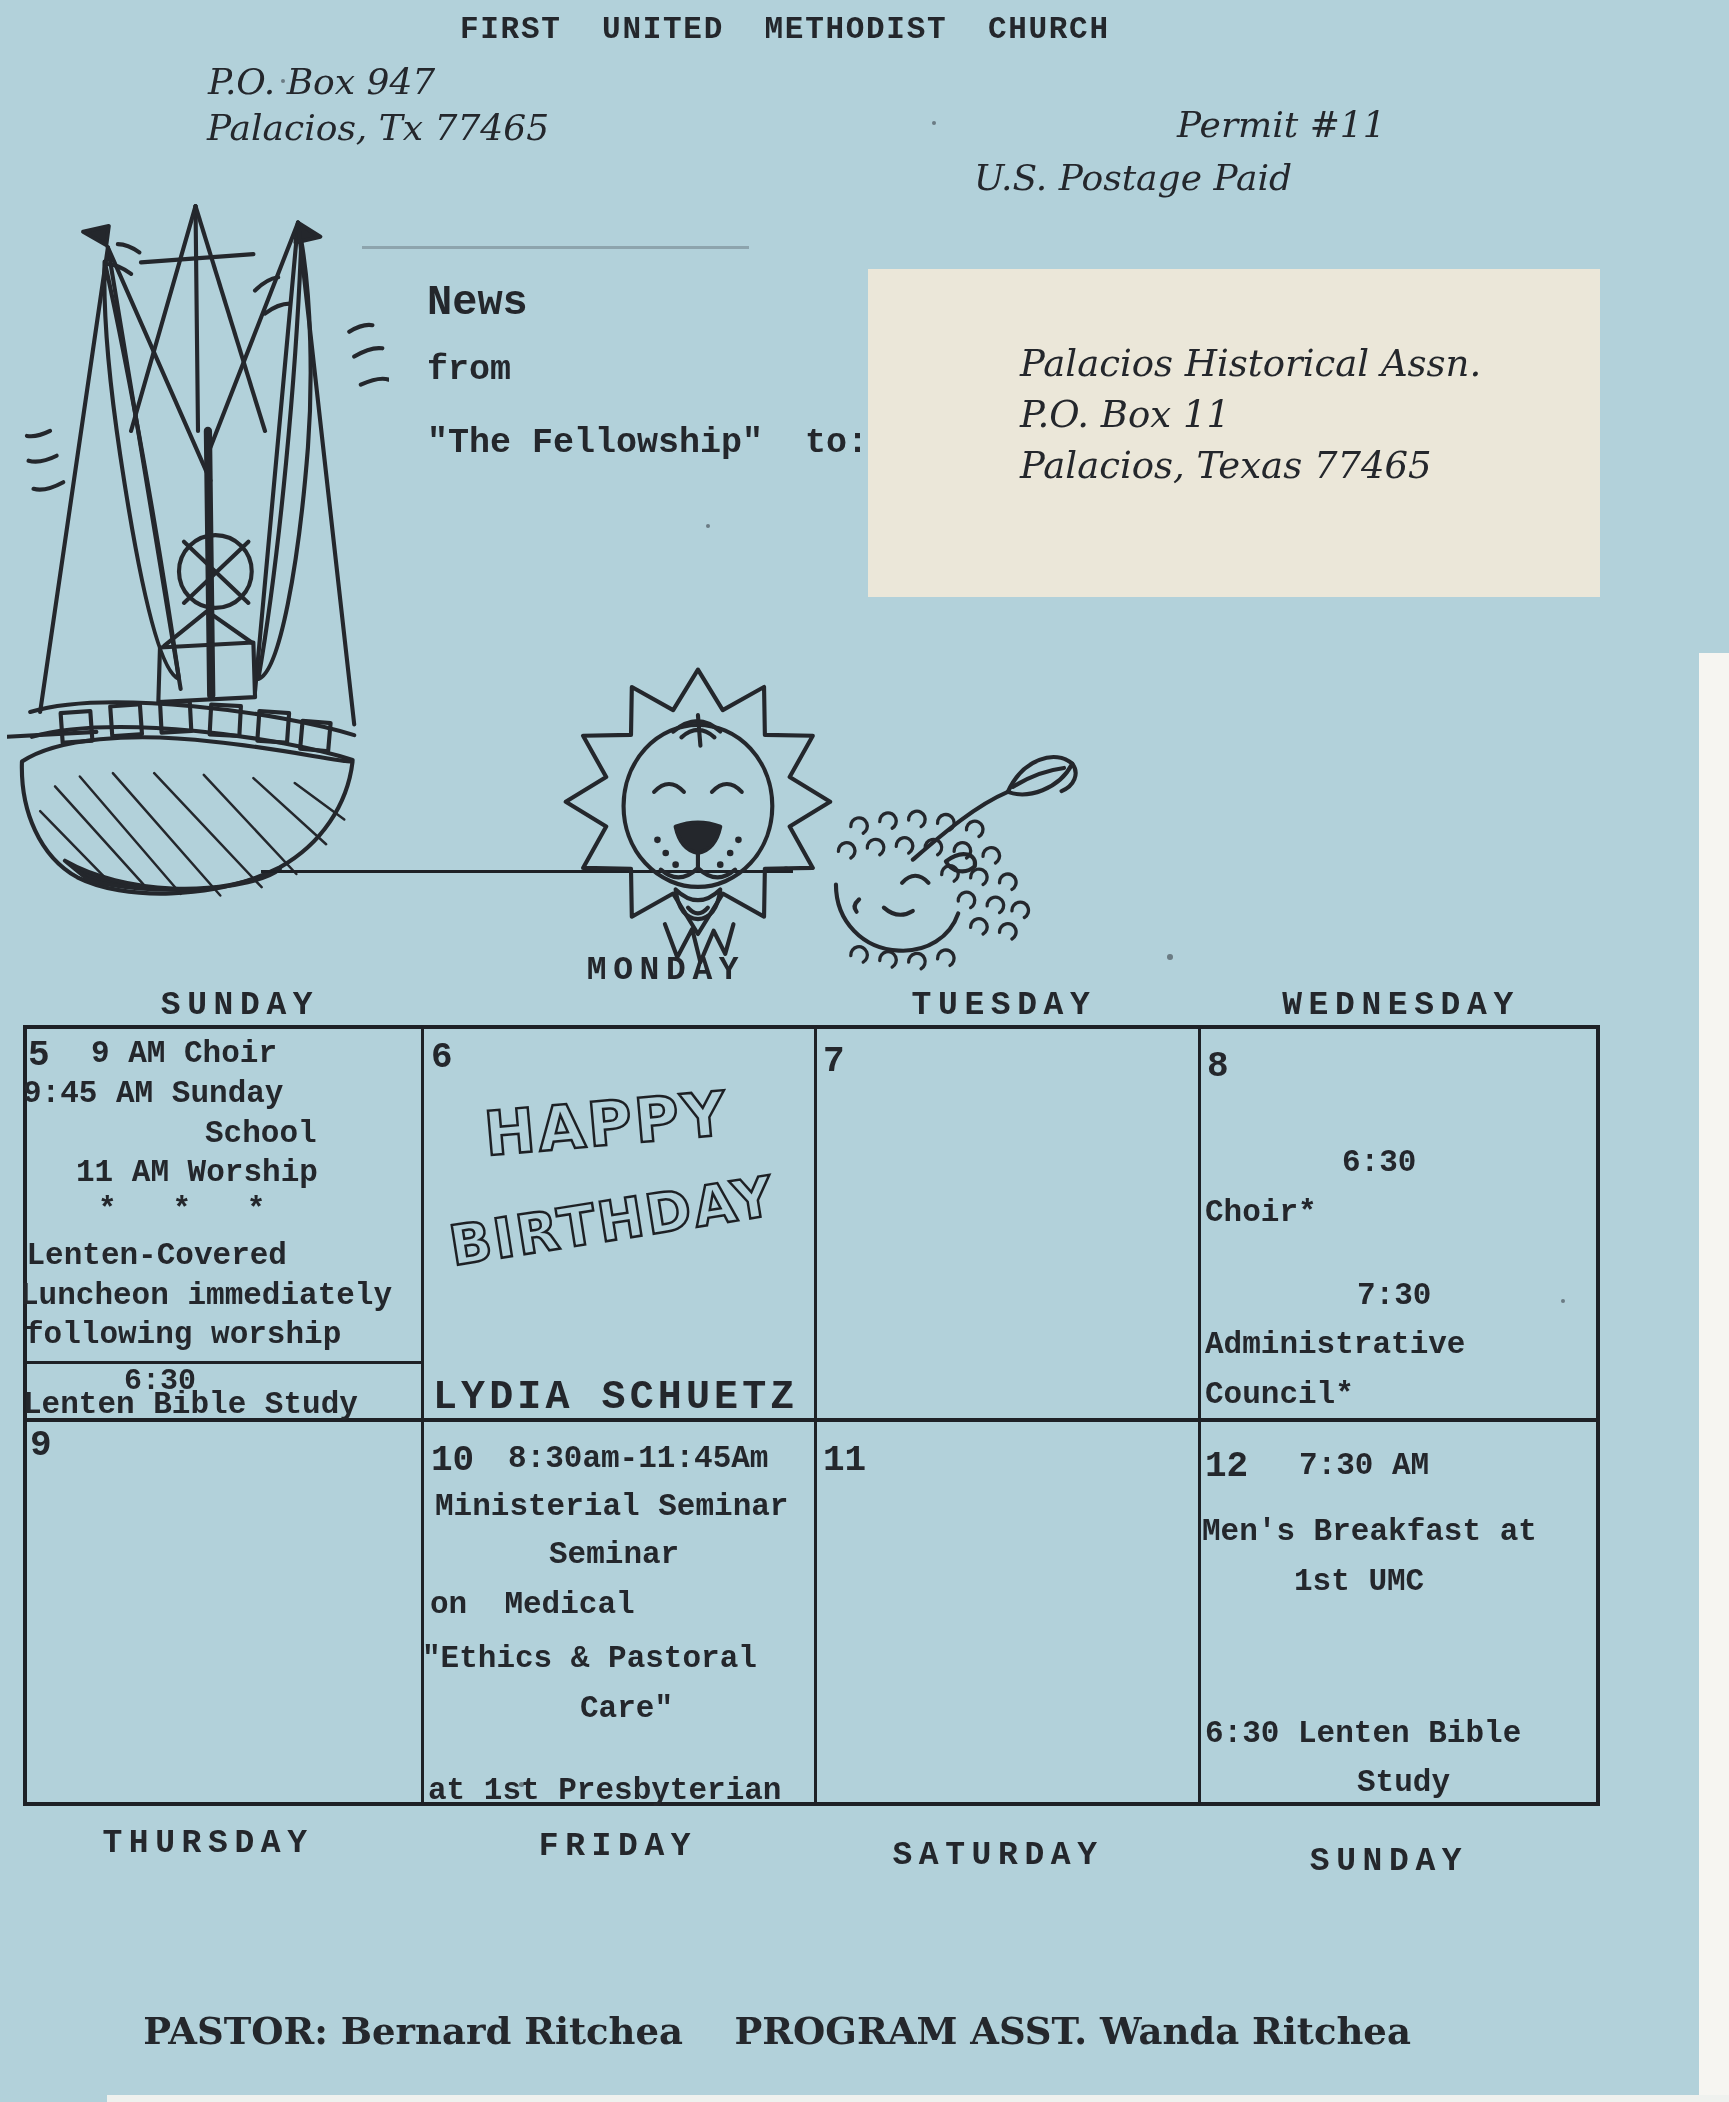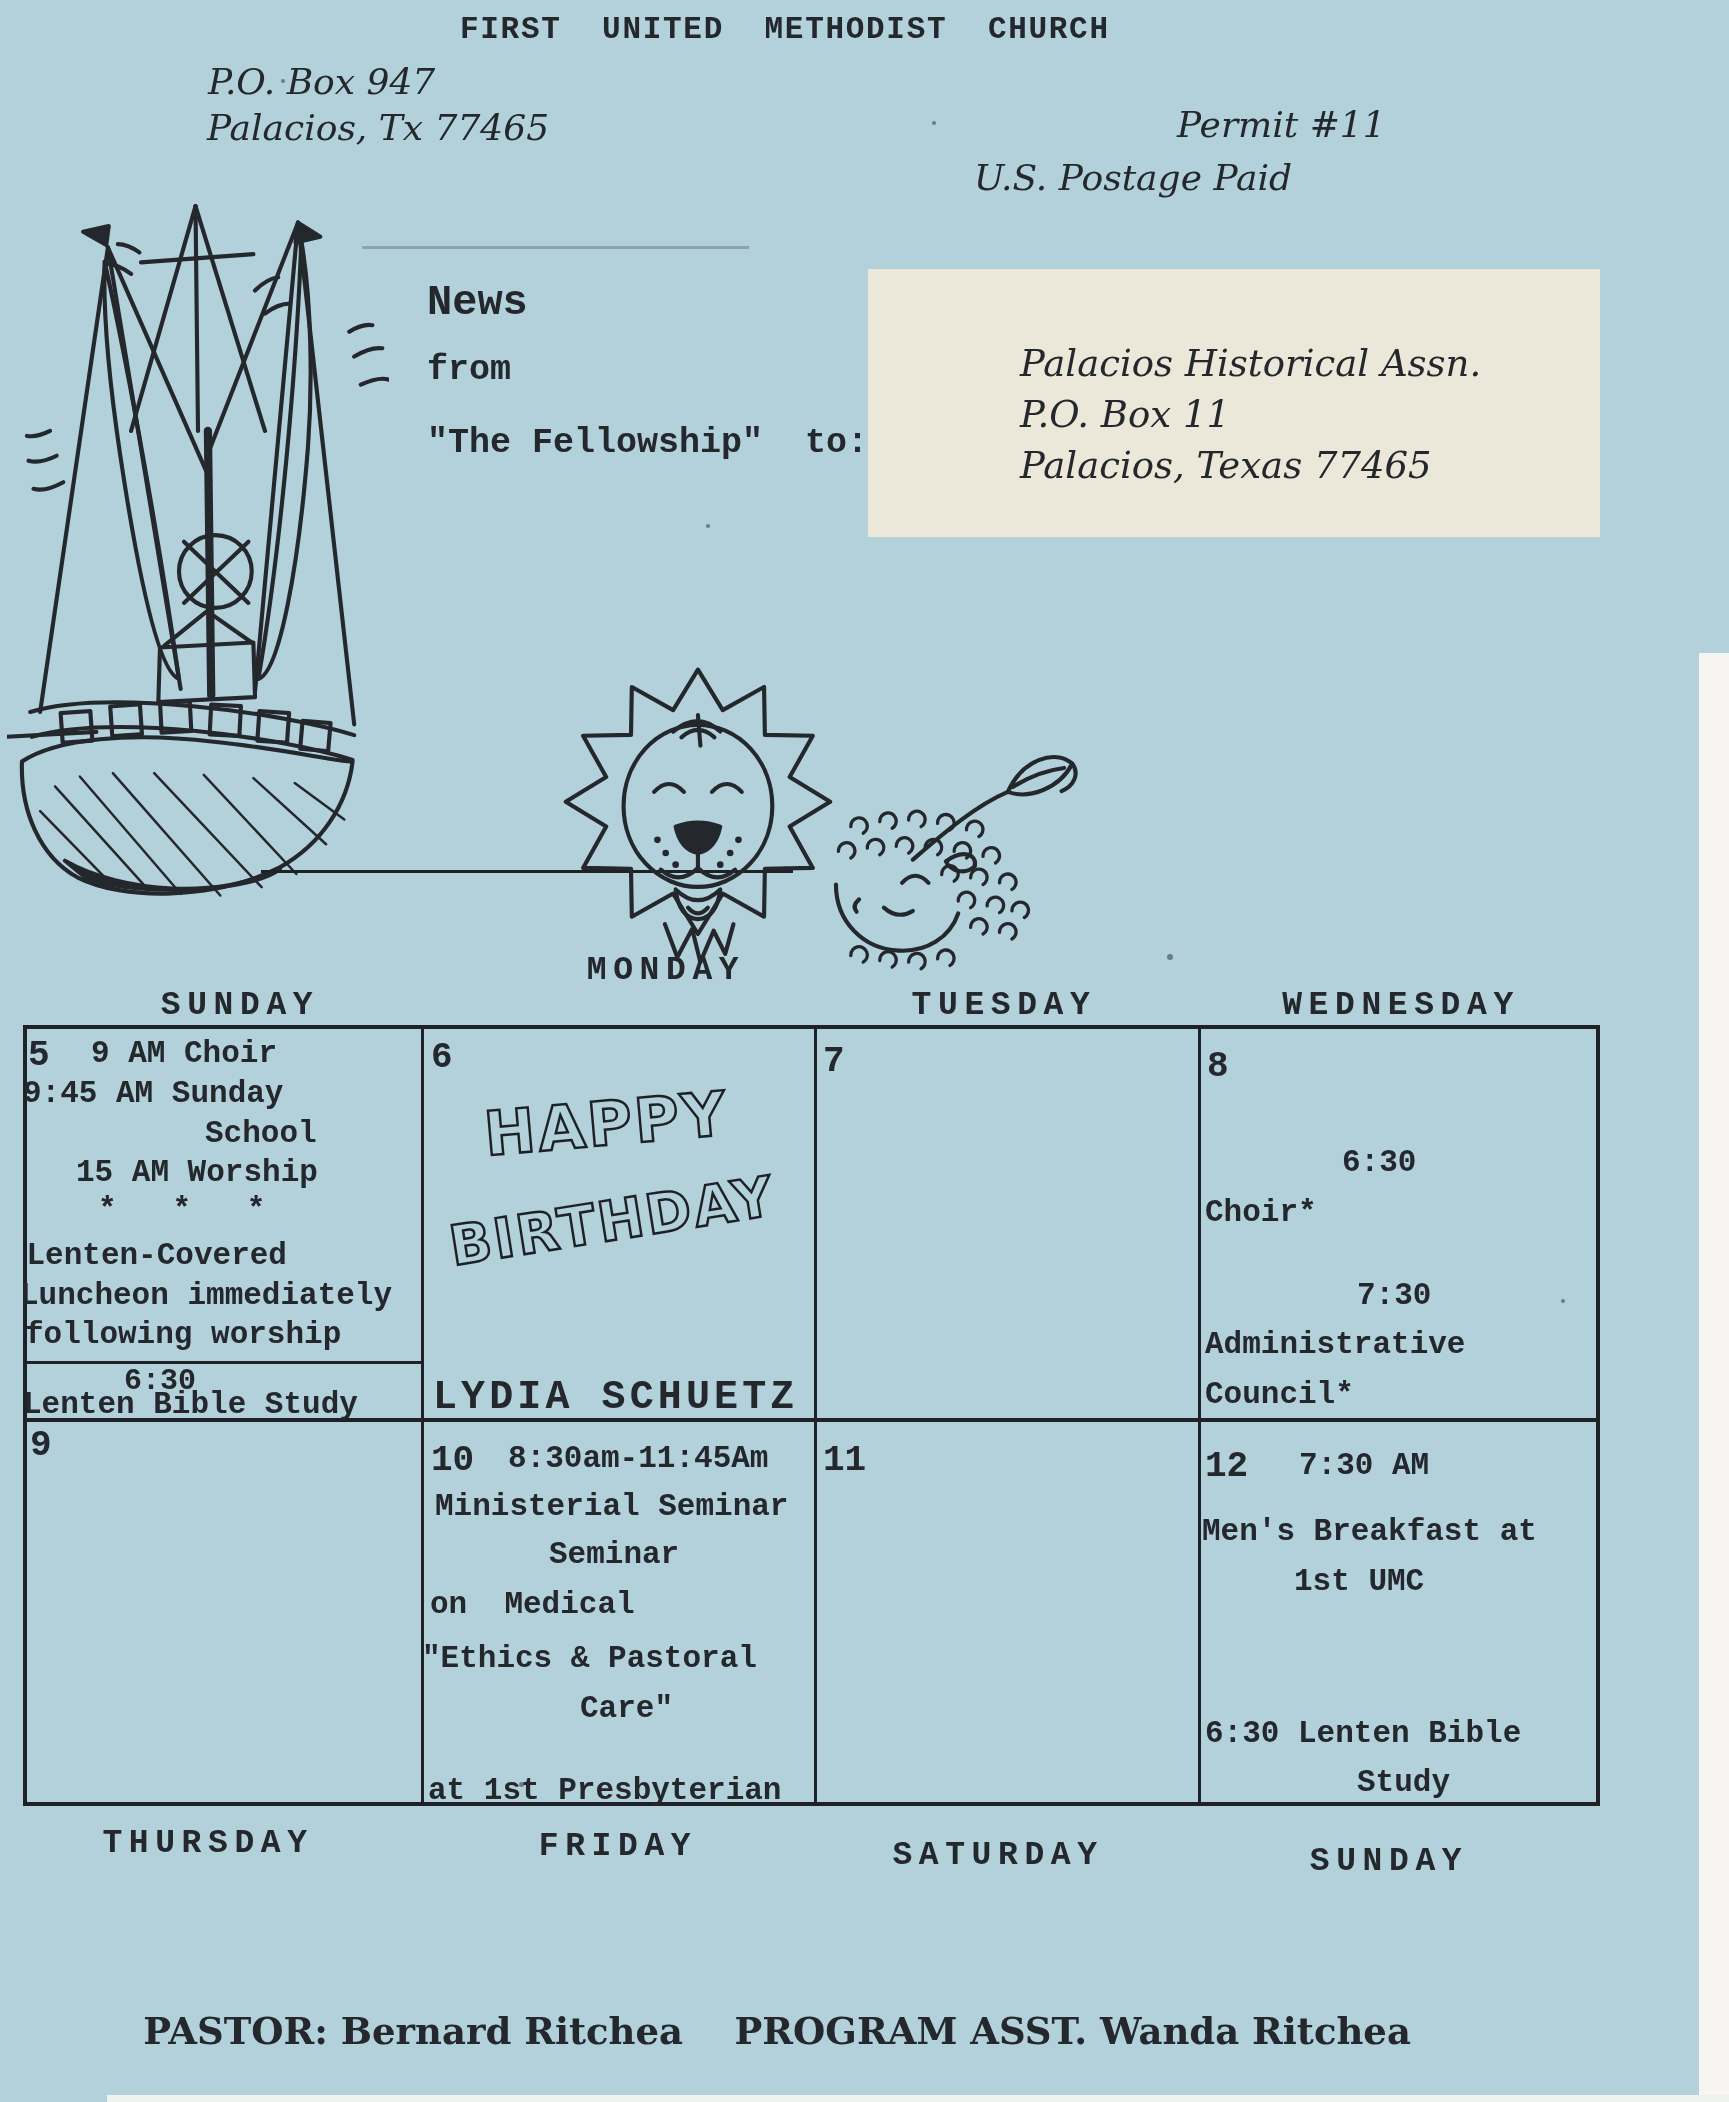--- a/index.html
+++ b/index.html
@@ -100,21 +100,21 @@
       <path d="M420,210 q20,-12 34,-10 M428,244 q22,-10 34,-6 M414,180 q16,-10 28,-8"></path>
       <path d="M150,110 q-16,-12 -30,-12 M160,84 q-14,-10 -26,-10"></path>
       <path d="M300,130 q14,-14 28,-16 M312,158 q16,-12 30,-12"></path>
     </g>
   </svg>
 
   <div class="abs mono" style="left:427px; top:279px; font-size:42px;">News</div>
   <div class="abs mono" style="left:427px; top:350px; font-size:35px;">from</div>
   <div class="abs mono" style="left:427px; top:423px; font-size:35px;">"The Fellowship"  to:</div>
 
-  <div class="abs" style="left:868px; top:269px; width:732px; height:268px; background:#ebe7d9;">
+  <div class="abs" style="left:868px; top:269px; width:732px; height:328px; background:#ebe7d9;">
     <div class="abs script" style="left:152px; top:73px; font-size:37px;">Palacios Historical Assn.</div>
     <div class="abs script" style="left:152px; top:124px; font-size:37px;">P.O. Box 11</div>
     <div class="abs script" style="left:152px; top:175px; font-size:37px;">Palacios, Texas 77465</div>
   </div>
 
   <div class="line" style="left:261px; top:870px; width:532px; height:3.3px;"></div>
 
   <svg class="abs" style="left:512px; top:529px;" width="595" height="463" viewBox="0 0 720 560">
     <g class="ink" stroke-width="5">
 
@@ -200,21 +200,21 @@
     <div class="line" style="left:787px; top:0; width:3.3px; height:773px;"></div>
     <div class="line" style="left:1171px; top:0; width:3.3px; height:773px;"></div>
     <div class="line" style="left:0; top:389px; width:1569px; height:4.1px;"></div>
     <div class="line" style="left:0; top:332px; width:394px; height:3.3px;"></div>
   </div>
 
   <div class="abs mono datenum" style="left:28px; top:1035px;">5</div>
   <div class="abs mono cellline" style="left:91px; top:1038px;">9 AM Choir</div>
   <div class="abs mono cellline" style="left:23px; top:1078px;">9:45 AM Sunday</div>
   <div class="abs mono cellline" style="left:205px; top:1118px;">School</div>
-  <div class="abs mono cellline" style="left:76px; top:1157px;">15 AM Worship</div>
+  <div class="abs mono cellline" style="left:76px; top:1157px;">11 AM Worship</div>
   <div class="abs mono cellline" style="left:98px; top:1194px;">*   *   *</div>
   <div class="abs mono cellline" style="left:26.5px; top:1240px;">Lenten-Covered</div>
   <div class="abs mono cellline" style="left:20px; top:1280px;">Luncheon immediately</div>
   <div class="abs mono cellline" style="left:25px; top:1319px;">following worship</div>
   <div class="abs mono" style="left:124px; top:1364px; font-size:30px;">6:30</div>
   <div class="abs mono cellline" style="left:23px; top:1389px;">Lenten Bible Study</div>
 
   <div class="abs mono datenum" style="left:431px; top:1037px;">6</div>
   <div class="abs" style="left:446px; top:1075px; width:364px; height:273px;">
     <span class="abs bubble" style="left:38px; top:13.2px; font-size:61px; transform:rotate(-5deg);">HAPPY</span>

